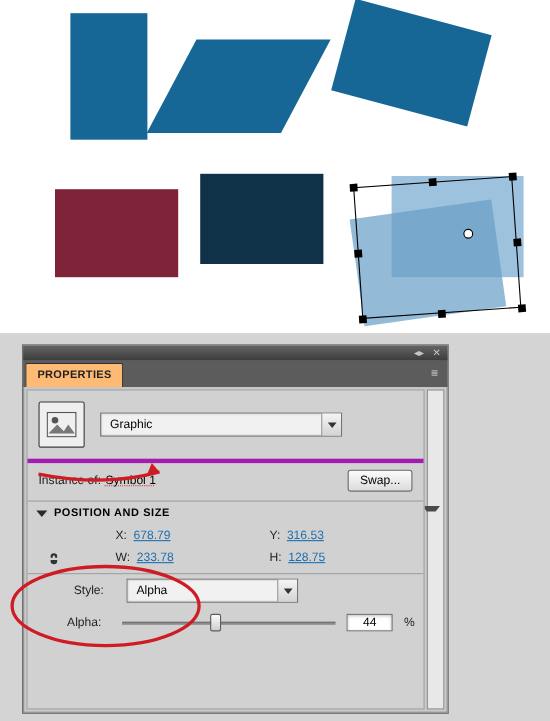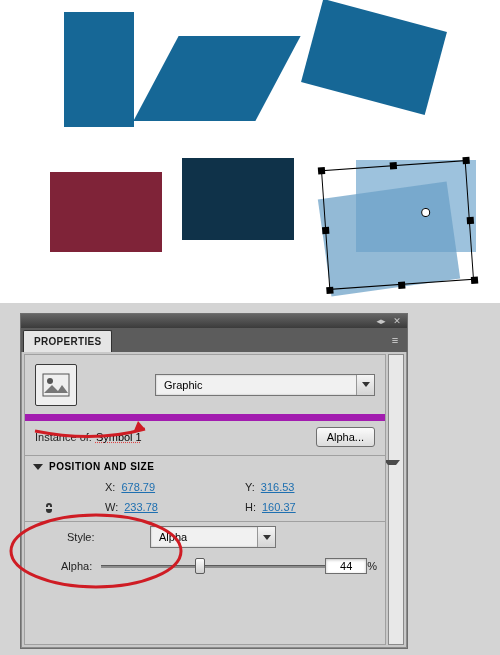--- a/index.html
+++ b/index.html
@@ -87,21 +87,21 @@
     height: 24px;
     background: #5c5c5c;
     display: flex;
     align-items: flex-end;
     padding: 0 0 0 2px;
     position: relative;
   }
   .tab {
     height: 22px;
     padding: 0 10px;
-    background: #e5e5e5;
+    background: #fdba74;
     border: 1px solid #313131;
     border-bottom: none;
     border-radius: 2px 2px 0 0;
     font-weight: bold;
     font-size: 10px;
     letter-spacing: 0.3px;
     line-height: 22px;
     color: #1f1f1f;
   }
   .tab-menu {
@@ -138,26 +138,25 @@
     right:3px; top:105px;
     width:8px; height:0;
     border-left:4px solid transparent;
     border-right:4px solid transparent;
     border-top:5px solid #4a4a4a;
   }
 
   
   .type-row {
     height: 66px;
-    border-bottom: 7px solid #a21caf;
+    border-bottom: 4px solid #a21caf;
     display: flex;
     align-items: center;
     padding: 0 10px;
     gap: 14px;
-    justify-content: space-between;
   }
   .thumb {
     width: 42px; height: 42px;
     background: #efefef;
     border: 1px solid #3b3b3b;
     border-radius: 2px;
     display: flex; align-items: center; justify-content: center;
   }
   .thumb svg { width: 28px; height: 24px; }
 
@@ -234,20 +233,21 @@
   .chain {
     width:18px; display:inline-flex; justify-content:center; color:#3a3a3a;
     position:absolute; left:15px; margin-top:2px;
   }
 
   .divider { border-bottom: 1px solid #a0a0a0; margin-top: 4px; }
 
   .alpha-row {
     display: flex;
     align-items: center;
+    gap: 10px;
     padding: 6px 8px 6px 36px;
   }
   .slider {
     flex: 1;
     position: relative;
     height: 16px;
   }
   .slider-track {
     position: absolute; left: 0; right: 0; top: 7px;
     height: 3px; background: #8c8c8c;
@@ -338,21 +338,21 @@
                 <span class="arr-tri"></span>
               </span>
           </div>
         </div>
 
         <div class="inst-row">
           <div class="inst-left">
             <span class="lbl">Instance of:</span>
             <span class="inst-underline">Symbol 1</span>
           </div>
-          <button class="btn">Alpha...</button>
+          <button class="btn">Swap...</button>
         </div>
 
         <div class="sect-hdr">
           <span class="twirl"></span>
           <span>POSITION AND SIZE</span>
         </div>
         <div class="form-row" style="padding-left:80px;">
           <div class="pair">
             <span class="lbl">X:</span>
             <span class="link">678.79</span>
@@ -367,29 +367,29 @@
             <svg width="14" height="14" viewBox="0 0 14 14">
                 <path d="M4 5a3 3 0 016 0v1h-2V5a1 1 0 10-2 0v1H4zM4 8h6v1a3 3 0 01-6 0z" fill="#333"></path>
               </svg>
           </span>
           <div class="pair">
             <span class="lbl">W:</span>
             <span class="link">233.78</span>
           </div>
           <div class="pair">
             <span class="lbl">H:</span>
-            <span class="link">160.37</span>
+            <span class="link">128.75</span>
           </div>
         </div>
 
         <div class="divider"></div>
 
         <div class="form-row" style="padding-left:42px;">
           <span class="lbl" style="width:40px;">Style:</span>
-          <div class="combo" style="width:126px;margin-left:35px;">
+          <div class="combo" style="width:156px;">
             <span class="txt">Alpha</span>
             <span class="arr">
                 <span class="arr-tri"></span>
               </span>
           </div>
         </div>
         <div class="alpha-row">
           <span class="lbl" style="width:40px;">Alpha:</span>
           <div class="slider">
             <div class="slider-track"></div>

